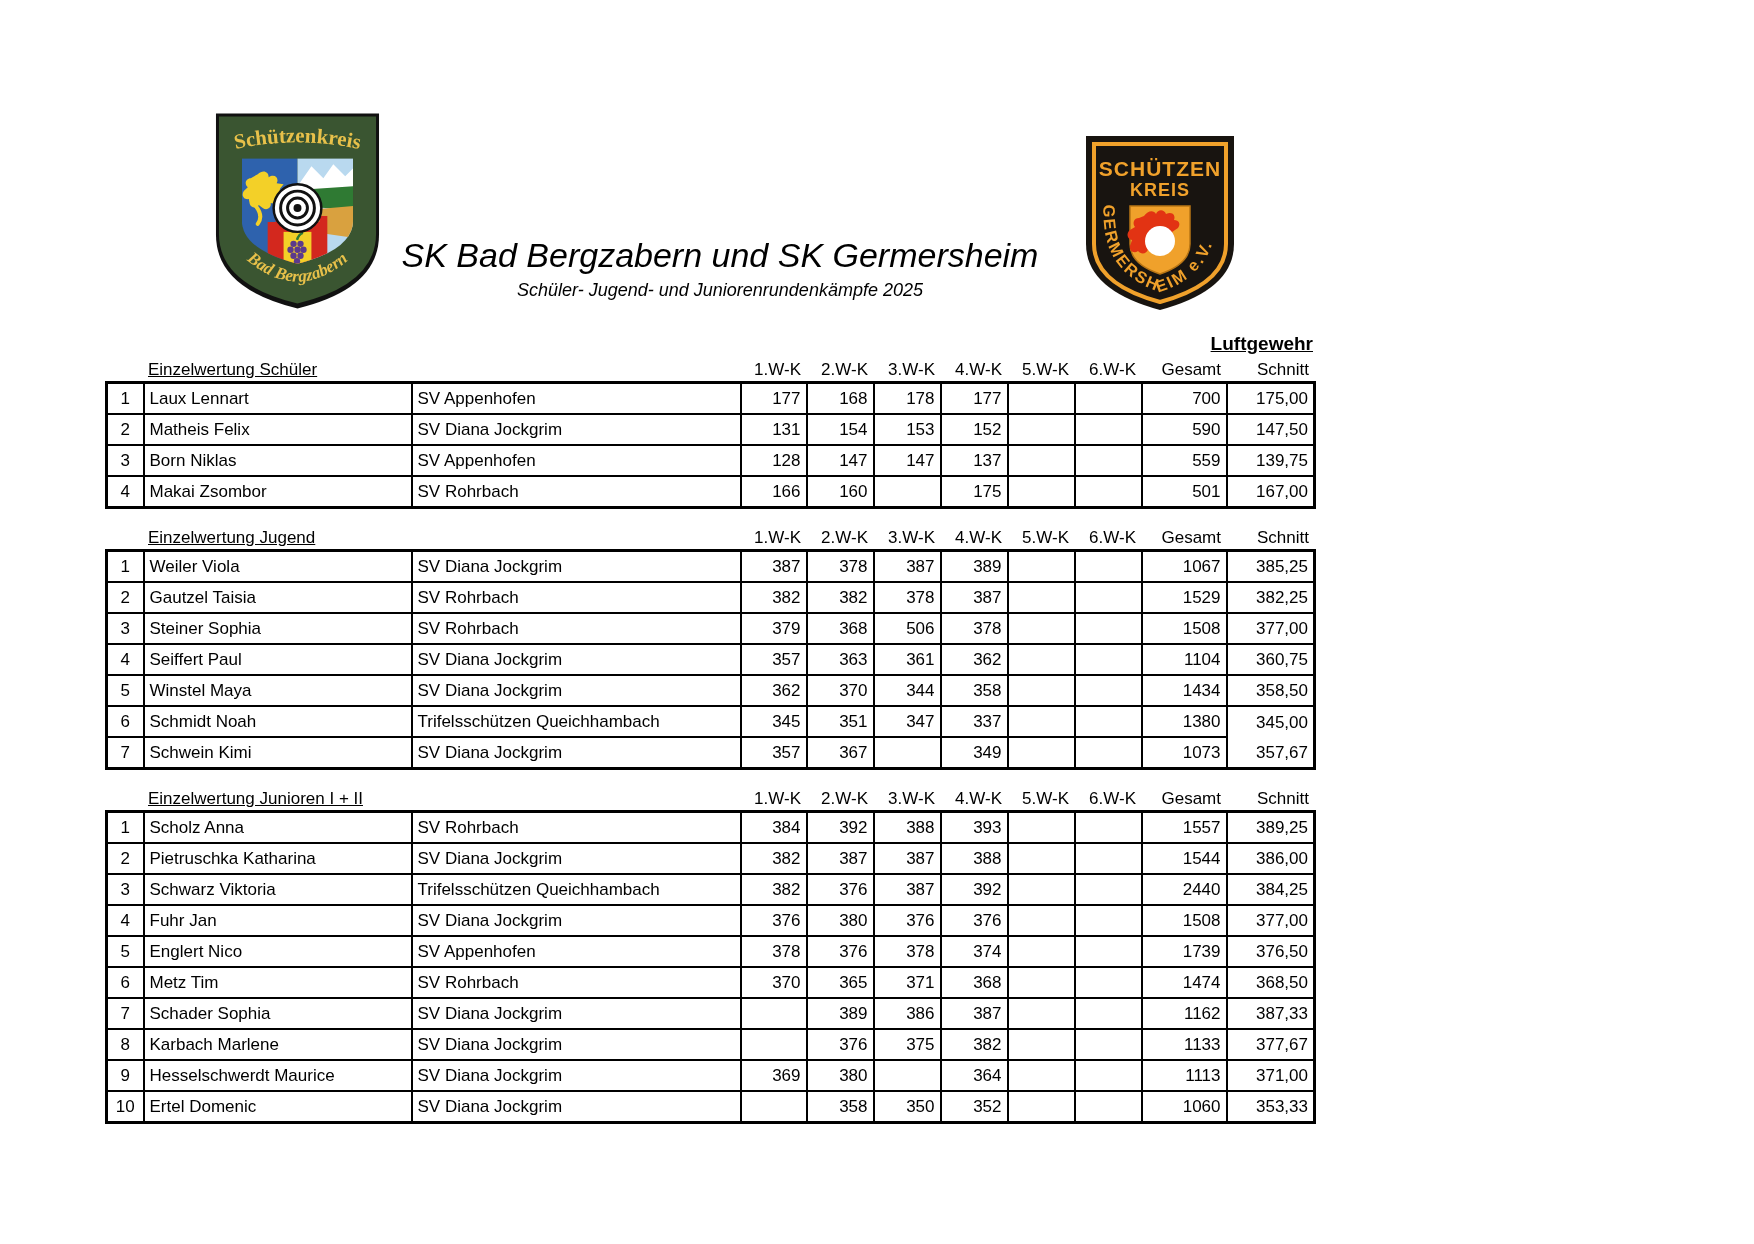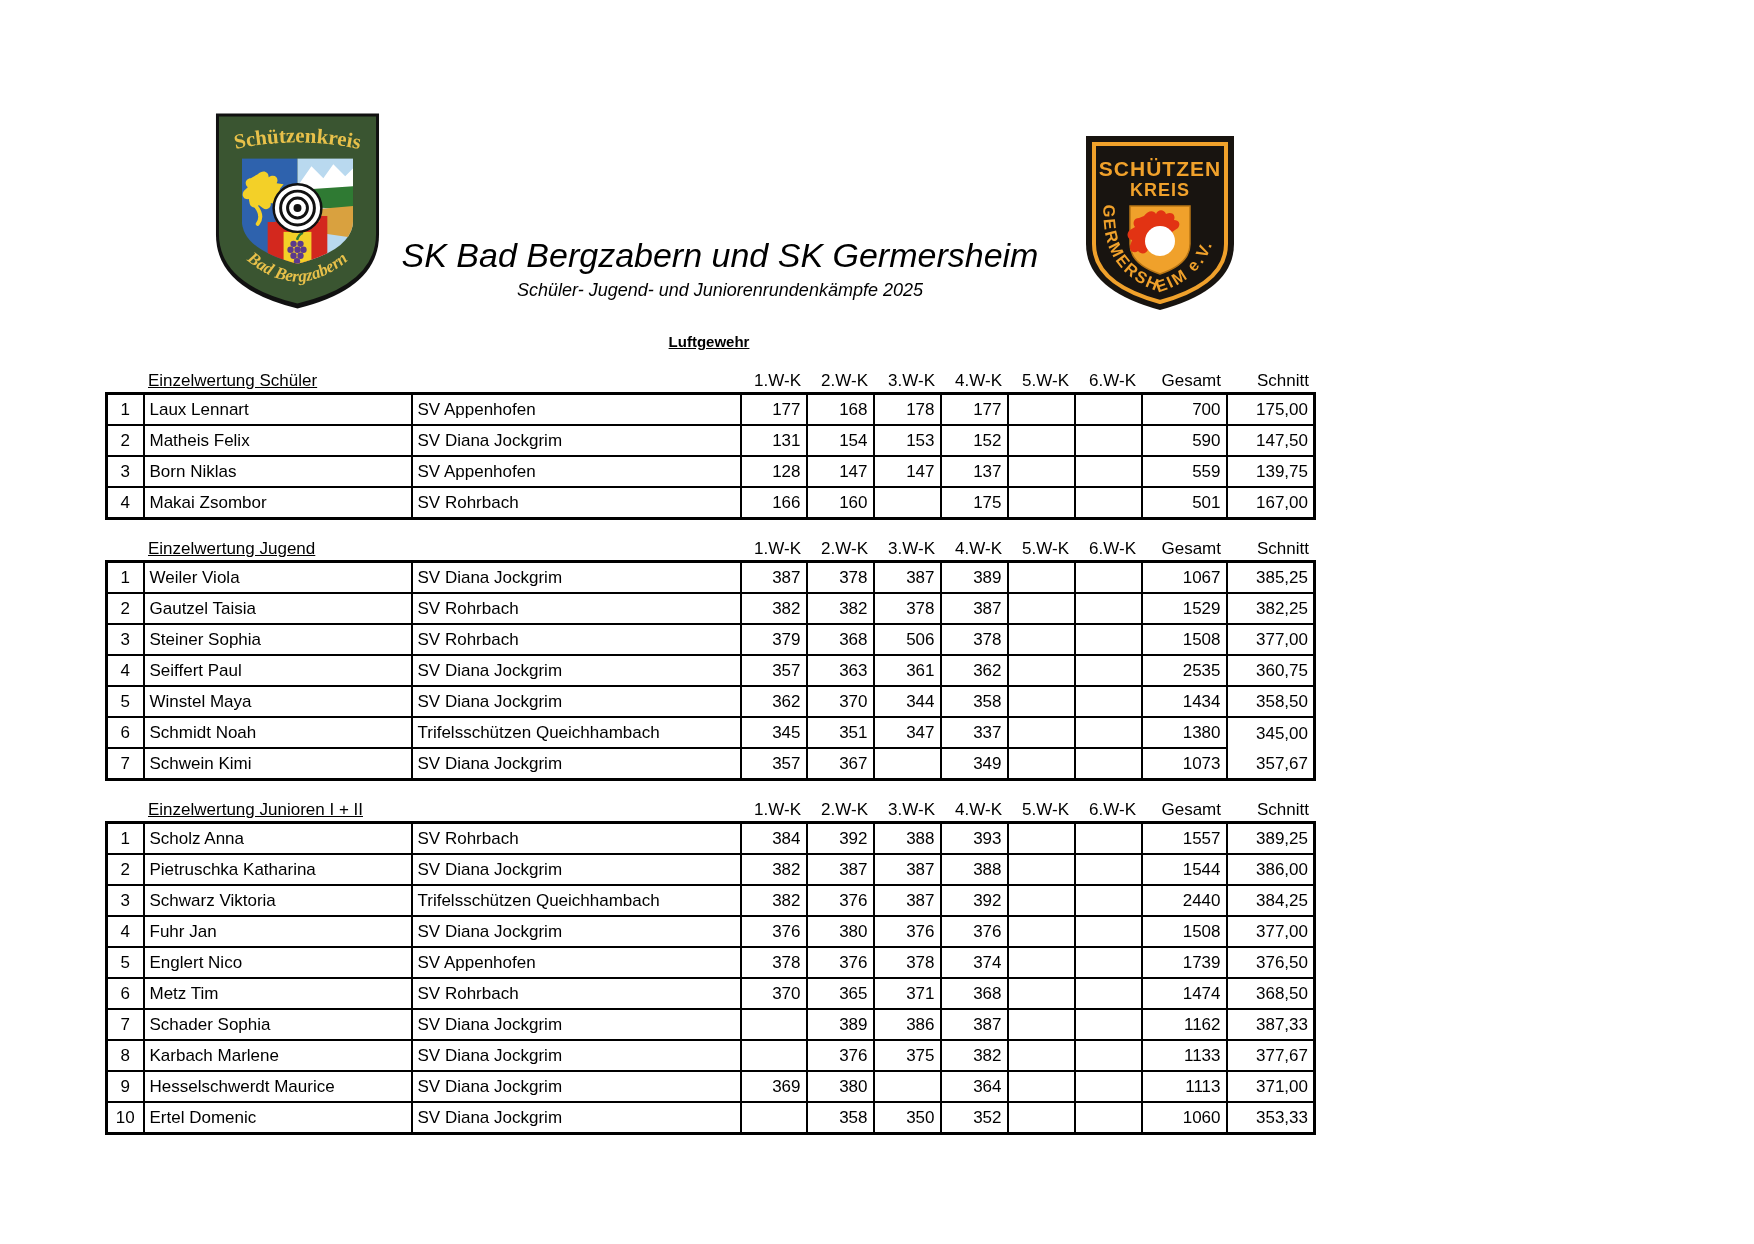--- a/index.html
+++ b/index.html
@@ -6,25 +6,25 @@
   body { width:1754px; height:1244px; position:relative; font-family:"Liberation Sans", sans-serif; color:#000; overflow:hidden; }
 
   .logo-left  { position:absolute; left:212px; top:110px; }
   .logo-right { position:absolute; left:1078px; top:130px; }
 
   .title-block { position:absolute; left:300px; top:238px; width:840px; text-align:center; }
   .main-title  { font-style:italic; font-size:34px; line-height:34px; white-space:nowrap; }
   .subtitle    { font-style:italic; font-size:18px; line-height:26px; margin-top:5px; white-space:nowrap; }
 
   .content { position:absolute; left:105px; top:333px; width:1208px; }
-  .discipline { text-align:center; font-weight:bold; font-size:15px; margin-bottom:0; }
+  .discipline { text-align:right; font-weight:bold; font-size:19px; margin-bottom:0; }
   .discipline span { text-decoration:underline; }
 
   .section { margin-top:14px; }
-  .section:first-of-type { margin-top:16px; }
+  .section:first-of-type { margin-top:0; }
 
   .table-head { display:grid; grid-template-columns:37px 268px 329px 66px 67px 67px 67px 67px 67px 85px 88px;
                 align-items:end; height:25px; margin-bottom:1px; }
   .sec-title  { grid-column:1 / 4; padding-left:43px; font-size:17px; }
   .sec-title span { text-decoration:underline; }
   .col-label  { text-align:right; padding-right:4px; font-size:17px; white-space:nowrap; }
 
   table.results { border-collapse:collapse; table-layout:fixed; width:1208px; border:3px solid #000; }
   table.results td { border:2px solid #000; height:29px; line-height:29px; font-size:17px;
                      padding:0 5px; overflow:hidden; white-space:nowrap; }
@@ -266,21 +266,21 @@
           <tr>
             <td class="c-rank">4</td>
             <td class="c-name">Seiffert Paul</td>
             <td class="c-club">SV Diana Jockgrim</td>
             <td class="c-num">357</td>
             <td class="c-num">363</td>
             <td class="c-num">361</td>
             <td class="c-num">362</td>
             <td class="c-num"></td>
             <td class="c-num"></td>
-            <td class="c-num">2535</td>
+            <td class="c-num">1104</td>
             <td class="c-num">360,75</td>
           </tr>
           <tr>
             <td class="c-rank">5</td>
             <td class="c-name">Winstel Maya</td>
             <td class="c-club">SV Diana Jockgrim</td>
             <td class="c-num">362</td>
             <td class="c-num">370</td>
             <td class="c-num">344</td>
             <td class="c-num">358</td>

